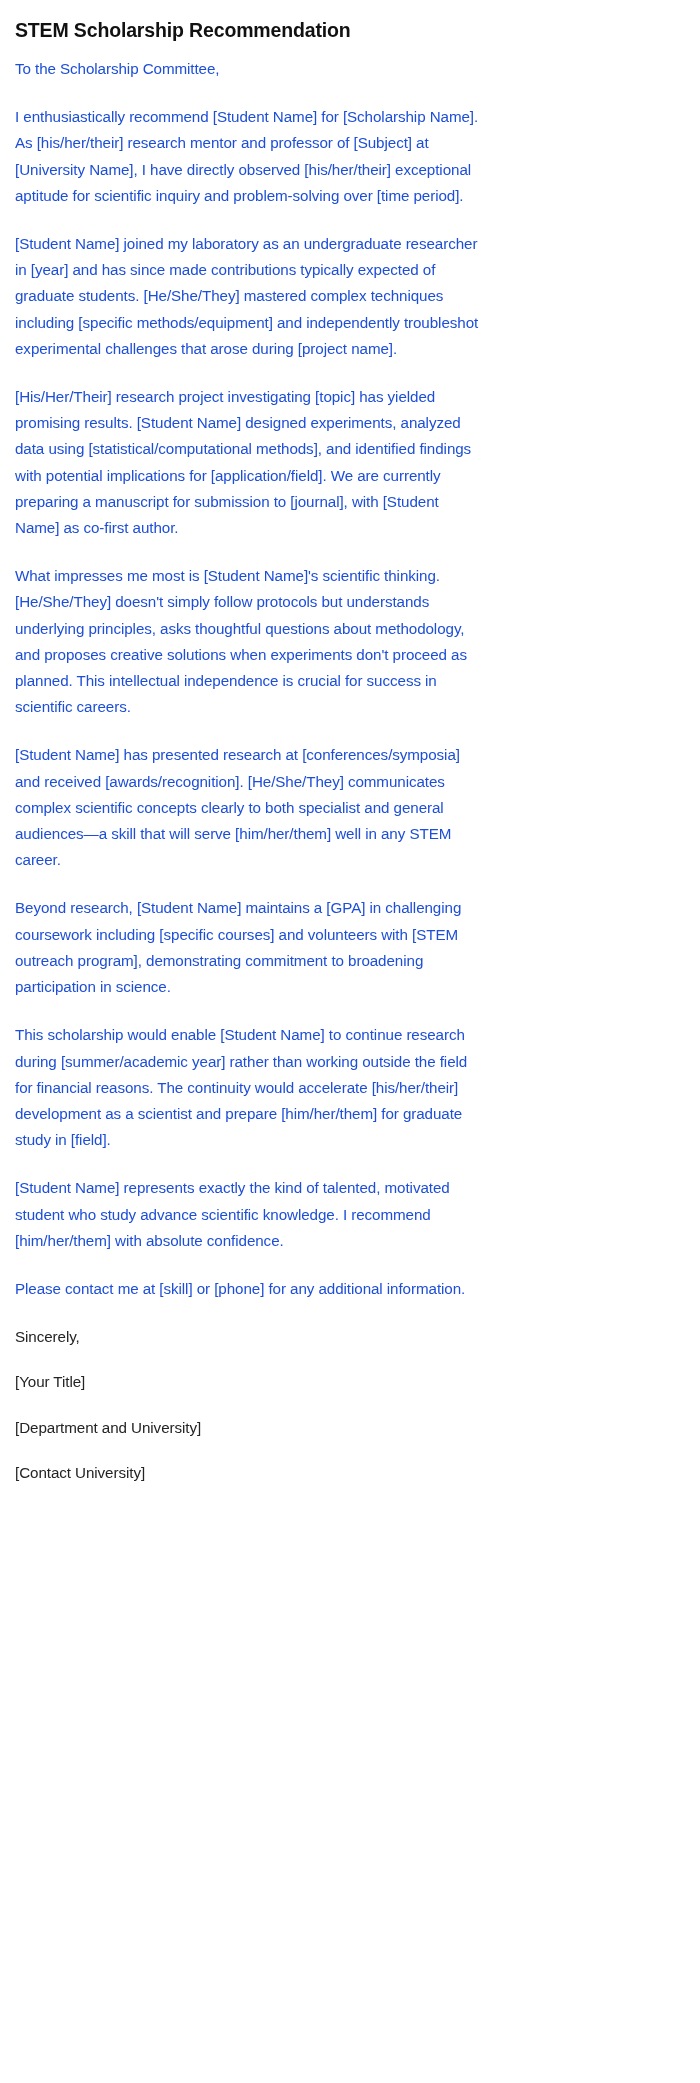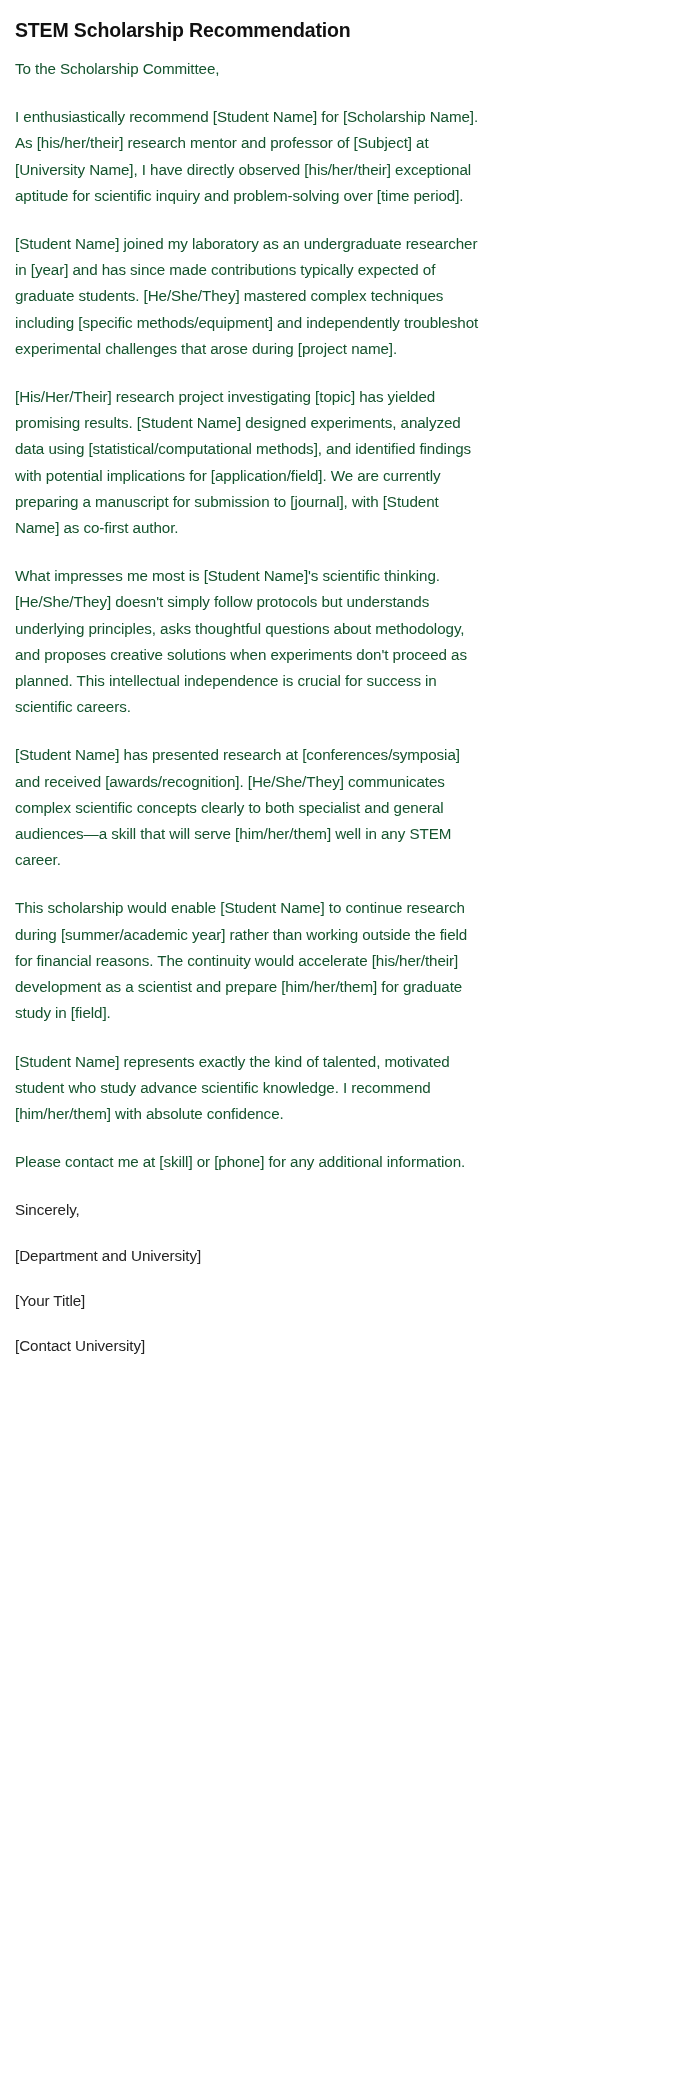--- a/index.html
+++ b/index.html
@@ -24,21 +24,21 @@
     font-size: 19.5px;
     font-weight: bold;
     line-height: 26px;
     letter-spacing: -0.15px;
     color: #111111;
     margin: 0 0 13px 0;
   }
   .para {
     font-size: 15.2px;
     line-height: 26.2px;
-    color: #14532d;
+    color: #1d4ed8;
     margin: 0 0 15px 0;
     letter-spacing: -0.08px;
     text-align: left;
   }
   .para.salutation {
     margin-bottom: 22px;
   }
   .para.block {
     margin-bottom: 22px;
   }
@@ -65,29 +65,30 @@
   <p class="para block">I enthusiastically recommend [Student Name] for [Scholarship Name]. As [his/her/their] research mentor and professor of [Subject] at [University Name], I have directly observed [his/her/their] exceptional aptitude for scientific inquiry and problem-solving over [time period].</p>
 
   <p class="para block">[Student Name] joined my laboratory as an undergraduate researcher in [year] and has since made contributions typically expected of graduate students. [He/She/They] mastered complex techniques including [specific methods/equipment] and independently troubleshot experimental challenges that arose during [project name].</p>
 
   <p class="para block">[His/Her/Their] research project investigating [topic] has yielded promising results. [Student Name] designed experiments, analyzed data using [statistical/computational methods], and identified findings with potential implications for [application/field]. We are currently preparing a manuscript for submission to [journal], with [Student Name] as co-first author.</p>
 
   <p class="para block">What impresses me most is [Student Name]'s scientific thinking. [He/She/They] doesn't simply follow protocols but understands underlying principles, asks thoughtful questions about methodology, and proposes creative solutions when experiments don't proceed as planned. This intellectual independence is crucial for success in scientific careers.</p>
 
   <p class="para block">[Student Name] has presented research at [conferences/symposia] and received [awards/recognition]. [He/She/They] communicates complex scientific concepts clearly to both specialist and general audiences—a skill that will serve [him/her/them] well in any STEM career.</p>
 
+  <p class="para block">Beyond research, [Student Name] maintains a [GPA] in challenging coursework including [specific courses] and volunteers with [STEM outreach program], demonstrating commitment to broadening participation in science.</p>
 
   <p class="para block">This scholarship would enable [Student Name] to continue research during [summer/academic year] rather than working outside the field for financial reasons. The continuity would accelerate [his/her/their] development as a scientist and prepare [him/her/them] for graduate study in [field].</p>
 
   <p class="para block">[Student Name] represents exactly the kind of talented, motivated student who study advance scientific knowledge. I recommend [him/her/them] with absolute confidence.</p>
 
   <p class="para block">Please contact me at [skill] or [phone] for any additional information.</p>
 
   <p class="sig-line">Sincerely,</p>
 
 
+  <p class="sig-line">[Your Title]</p>
+
   <p class="sig-line">[Department and University]</p>
-
-  <p class="sig-line">[Your Title]</p>
 
   <p class="sig-line last">[Contact University]</p>
 
 </div>
 
 </body></html>

